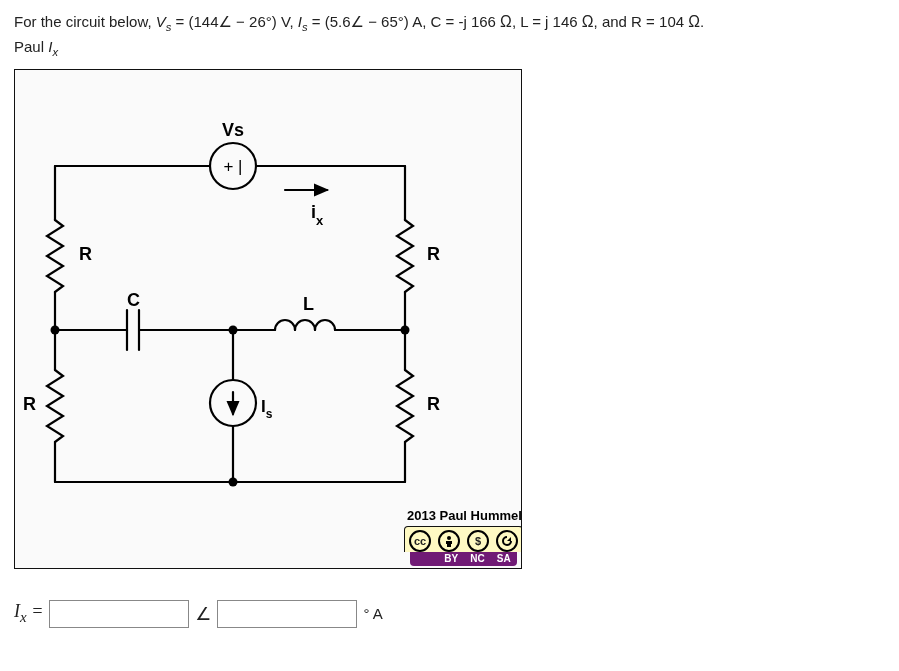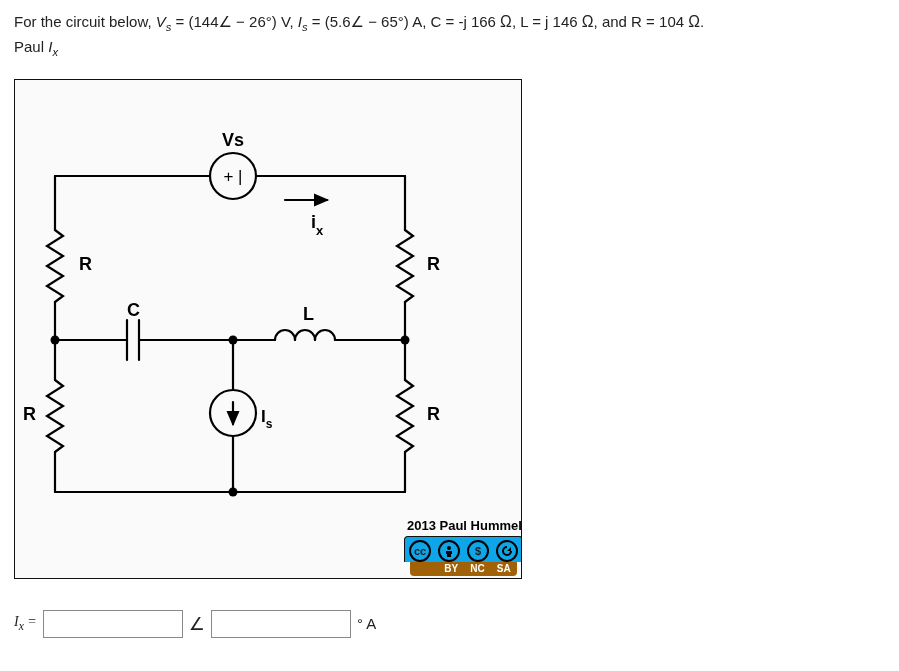--- a/index.html
+++ b/index.html
@@ -6,21 +6,21 @@
     margin: 0;
     padding: 10px 14px;
     font-family: Arial, Helvetica, sans-serif;
     font-size: 15px;
     color: #222;
     background: #fff;
     width: 871px;
   }
   .problem-stmt {
     line-height: 1.5;
-    margin-bottom: 18px;
+    margin-bottom: 8px;
   }
   .problem-stmt .sym { font-style: italic; }
   .problem-stmt sub { font-size: 0.75em; font-style: italic; }
   .omega { font-size: 1.05em; }
   .diagram-wrap {
     border: 1px solid #111;
     display: inline-block;
     padding: 0;
     background: #fafafa;
     text-align: right;
@@ -29,56 +29,56 @@
     display: block;
     background: #fafafa;
   }
   .answer-row {
     margin-top: 28px;
     display: flex;
     align-items: center;
     gap: 6px;
     font-size: 15px;
   }
-  .answer-row .lhs { font-style: italic; font-family: 'Times New Roman', serif; font-size: 14px; }
+  .answer-row .lhs { font-style: italic; font-family: 'Times New Roman', serif; font-size: 18px; }
   .answer-row input {
     height: 22px;
     border: 1px solid #888;
     padding: 2px 4px;
     font-size: 14px;
   }
   .cc-box {
     display: inline-flex;
     flex-direction: column;
     align-items: center;
   }
   .cc-icons {
     display: flex;
-    background: #0ea5e9;
+    background: #fef9c3;
     gap: 7px;
     padding: 3px 4px 0 4px;
     border: 1px solid #111;
     border-bottom: none;
     border-radius: 4px 4px 0 0;
   }
   .cc-icon {
     width: 22px; height: 22px;
     border: 2px solid #000;
     border-radius: 50%;
     display: flex;
     align-items: center;
     justify-content: center;
     font-size: 11px;
     font-weight: bold;
     box-sizing: border-box;
     font-family: Arial, sans-serif;
   }
   .cc-labels {
     display: flex;
-    background: #a16207;
+    background: #701a75;
     color: #fff;
     font-size: 10px;
     font-weight: bold;
     gap: 12px;
     padding: 1px 6px 2px 34px;
     border-radius: 0 0 4px 4px;
   }
 </style>
 </head>
 <body>

